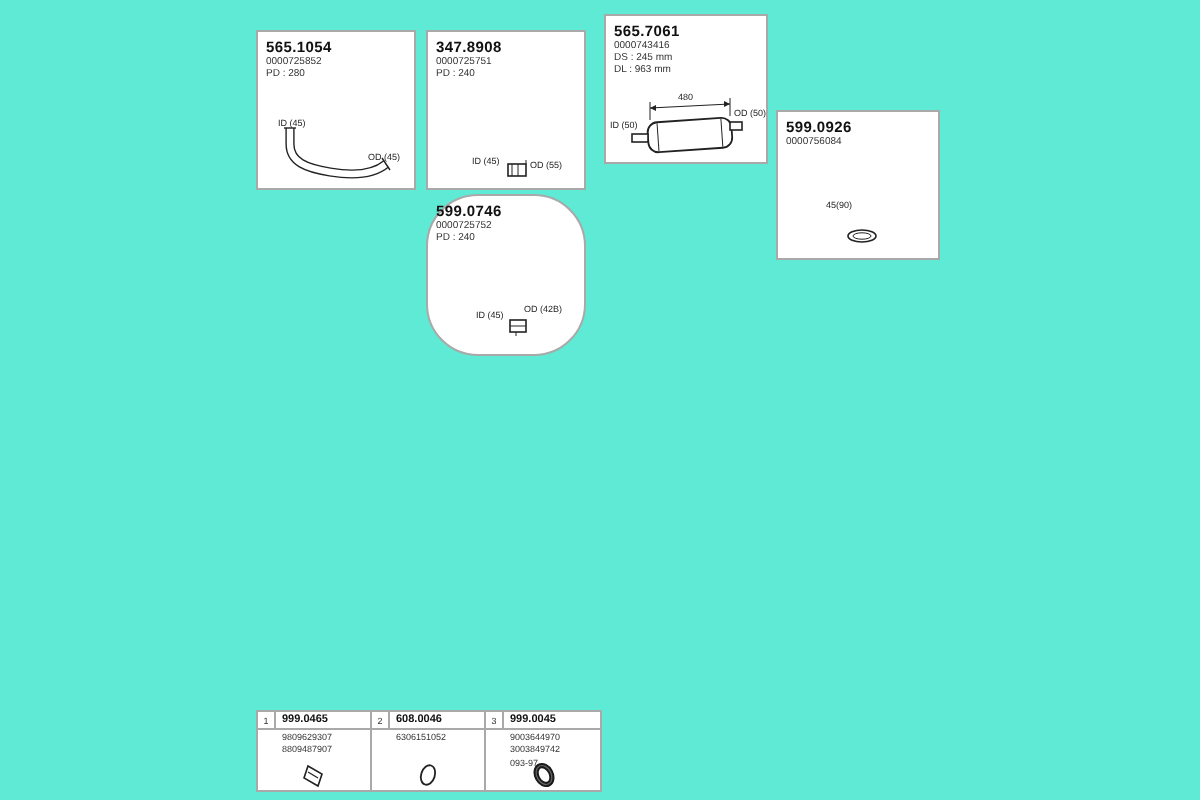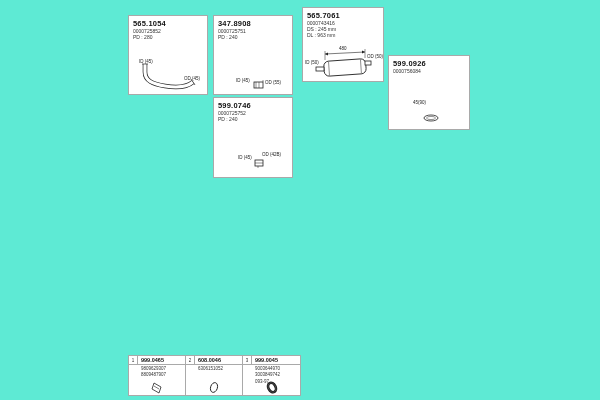--- a/index.html
+++ b/index.html
@@ -100,21 +100,21 @@
     <span class="draw-label" style="left:24px; top:44px;">45(90)</span>
     <div class="draw" style="left:32px; top:56px;">
       <svg width="20" height="12" viewBox="0 0 20 12">
         <ellipse cx="10" cy="6" rx="7" ry="3" fill="#fff" stroke="#222" stroke-width="0.8"></ellipse>
         <ellipse cx="10" cy="6" rx="4.5" ry="1.6" fill="#fff" stroke="#222" stroke-width="0.5"></ellipse>
       </svg>
     </div>
   </div>
 
 
-  <div class="panel" style="left:213px; top:97px; width:80px; height:81px;">
+  <div class="panel" style="left:213px; top:97px; width:80px; height:81px;border-radius:26px;">
     <div class="part-no">599.0746</div>
     <div class="ref-no">0000725752</div>
     <div class="spec">PD : 240</div>
     <span class="draw-label" style="left:24px; top:57px;">ID (45)</span>
     <span class="draw-label" style="left:48px; top:54px;">OD (42B)</span>
     <div class="draw" style="left:39px; top:60px;">
       <svg width="14" height="12" viewBox="0 0 14 12">
         <rect x="2" y="2" width="8" height="6" fill="#fff" stroke="#222" stroke-width="0.8"></rect>
         <line x1="2" y1="5" x2="10" y2="5" stroke="#222" stroke-width="0.5"></line>
         <line x1="5" y1="8" x2="5" y2="10" stroke="#222" stroke-width="0.5"></line>

